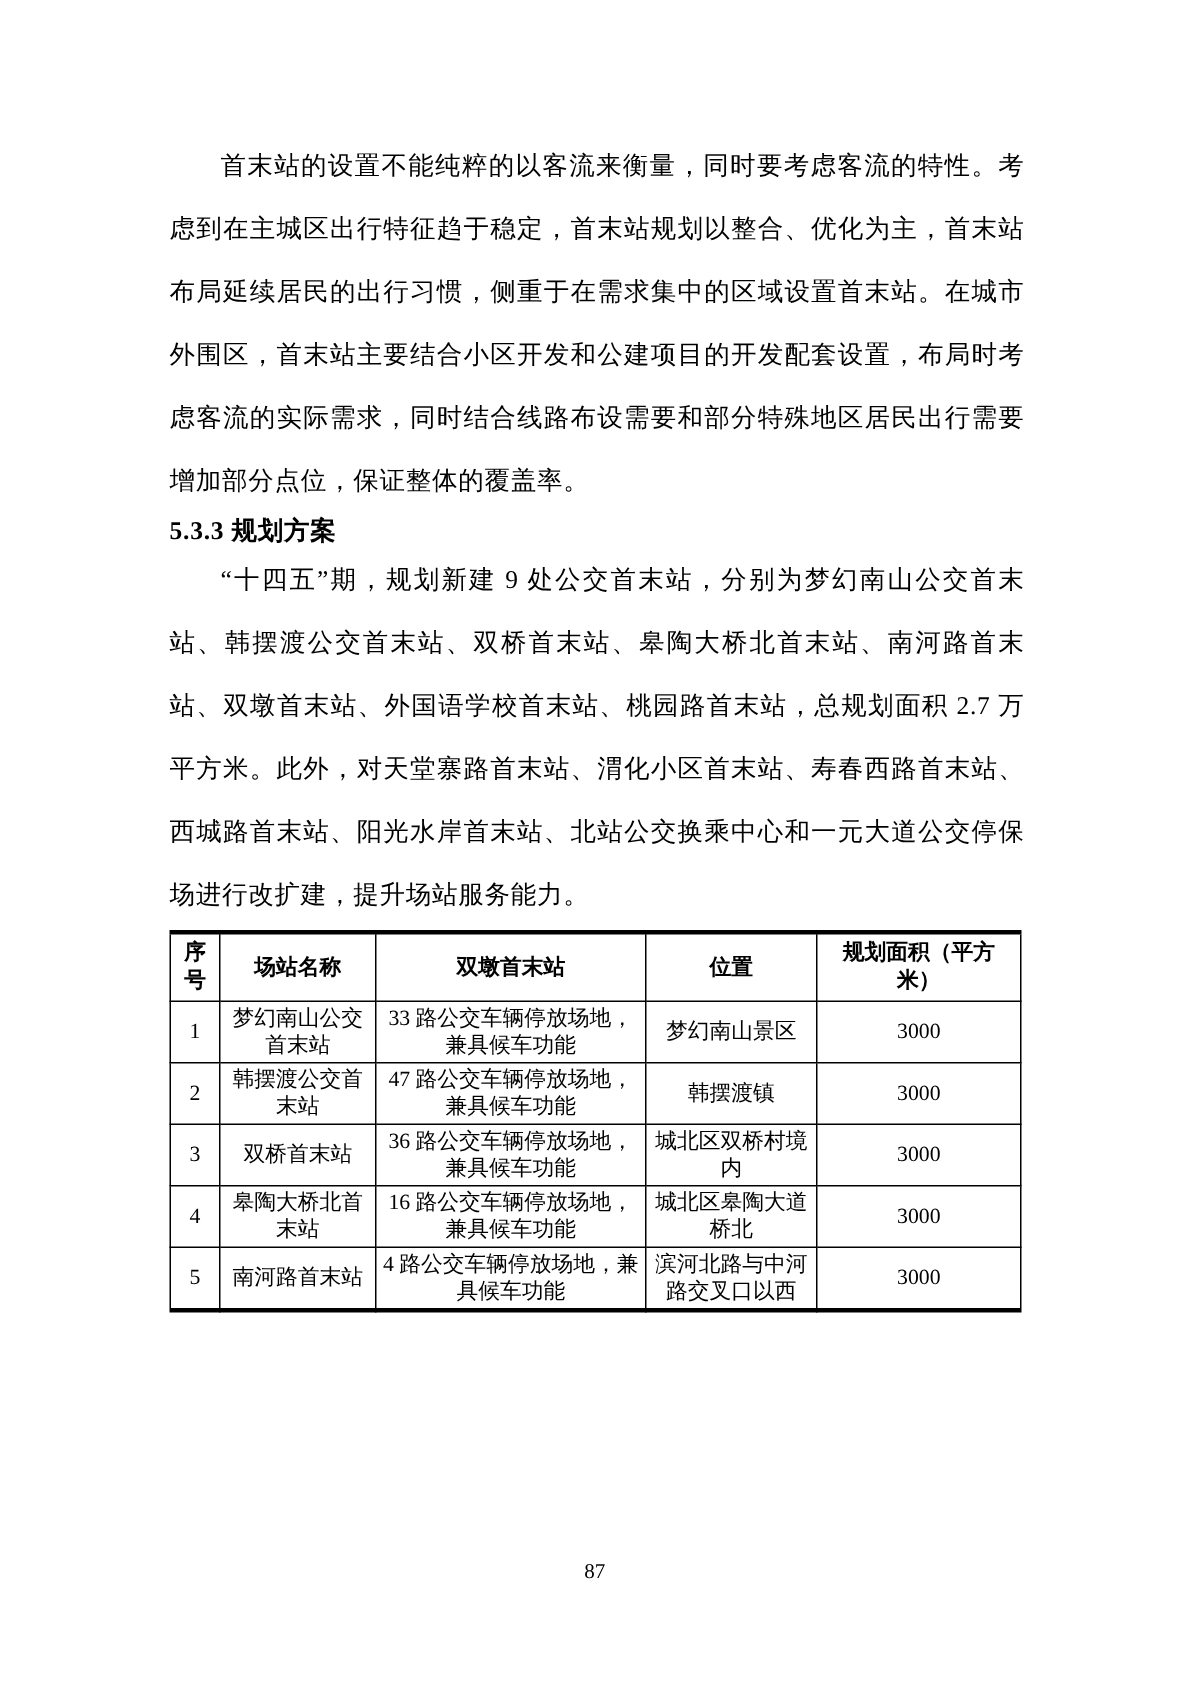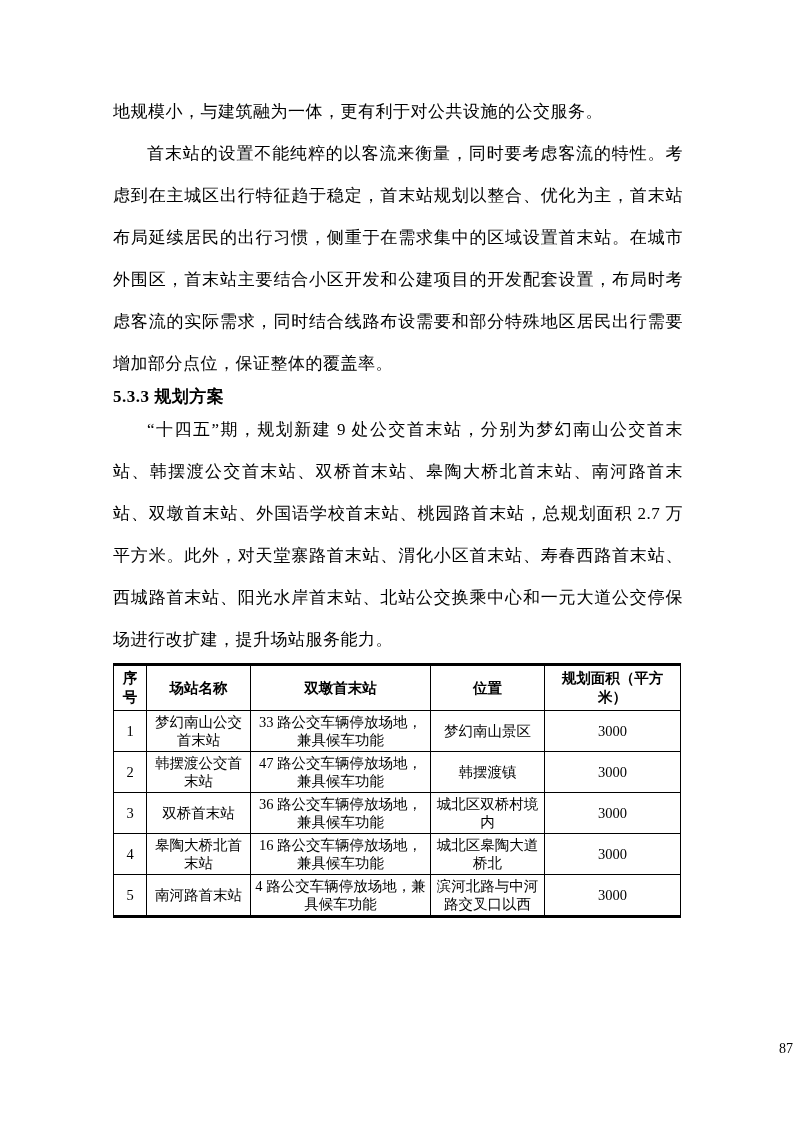--- a/index.html
+++ b/index.html
@@ -84,32 +84,31 @@
   col.c-index { width: 33px; }
   col.c-name  { width: 104px; }
   col.c-func  { width: 180px; }
   col.c-loc   { width: 114px; }
   col.c-area  { width: 136px; }
   .page-number {
     position: absolute;
     top: 1040px;
     left: 0;
     width: 793px;
-    text-align: right;
+    text-align: center;
     font-size: 14px;
     line-height: 18px;
   }
 </style>
 </head>
 <body>
 
 <div class="page">
   <div class="content">
 
-    <p class="lead">地规模小，与建筑融为一体，更有利于对公共设施的公交服务。</p>
 
     <p class="body-text indented p-532">首末站的设置不能纯粹的以客流来衡量，同时要考虑客流的特性。考虑到在主城区出行特征趋于稳定，首末站规划以整合、优化为主，首末站布局延续居民的出行习惯，侧重于在需求集中的区域设置首末站。在城市外围区，首末站主要结合小区开发和公建项目的开发配套设置，布局时考虑客流的实际需求，同时结合线路布设需要和部分特殊地区居民出行需要增加部分点位，保证整体的覆盖率。</p>
 
     <h3 class="section-heading h-533">5.3.3 规划方案</h3>
     <p class="body-text indented p-533">“十四五”期，规划新建 9 处公交首末站，分别为梦幻南山公交首末站、韩摆渡公交首末站、双桥首末站、皋陶大桥北首末站、南河路首末站、双墩首末站、外国语学校首末站、桃园路首末站，总规划面积 2.7 万平方米。此外，对天堂寨路首末站、渭化小区首末站、寿春西路首末站、西城路首末站、阳光水岸首末站、北站公交换乘中心和一元大道公交停保场进行改扩建，提升场站服务能力。</p>
 
 
     <table class="station-table">
       <colgroup>
         <col class="c-index">

